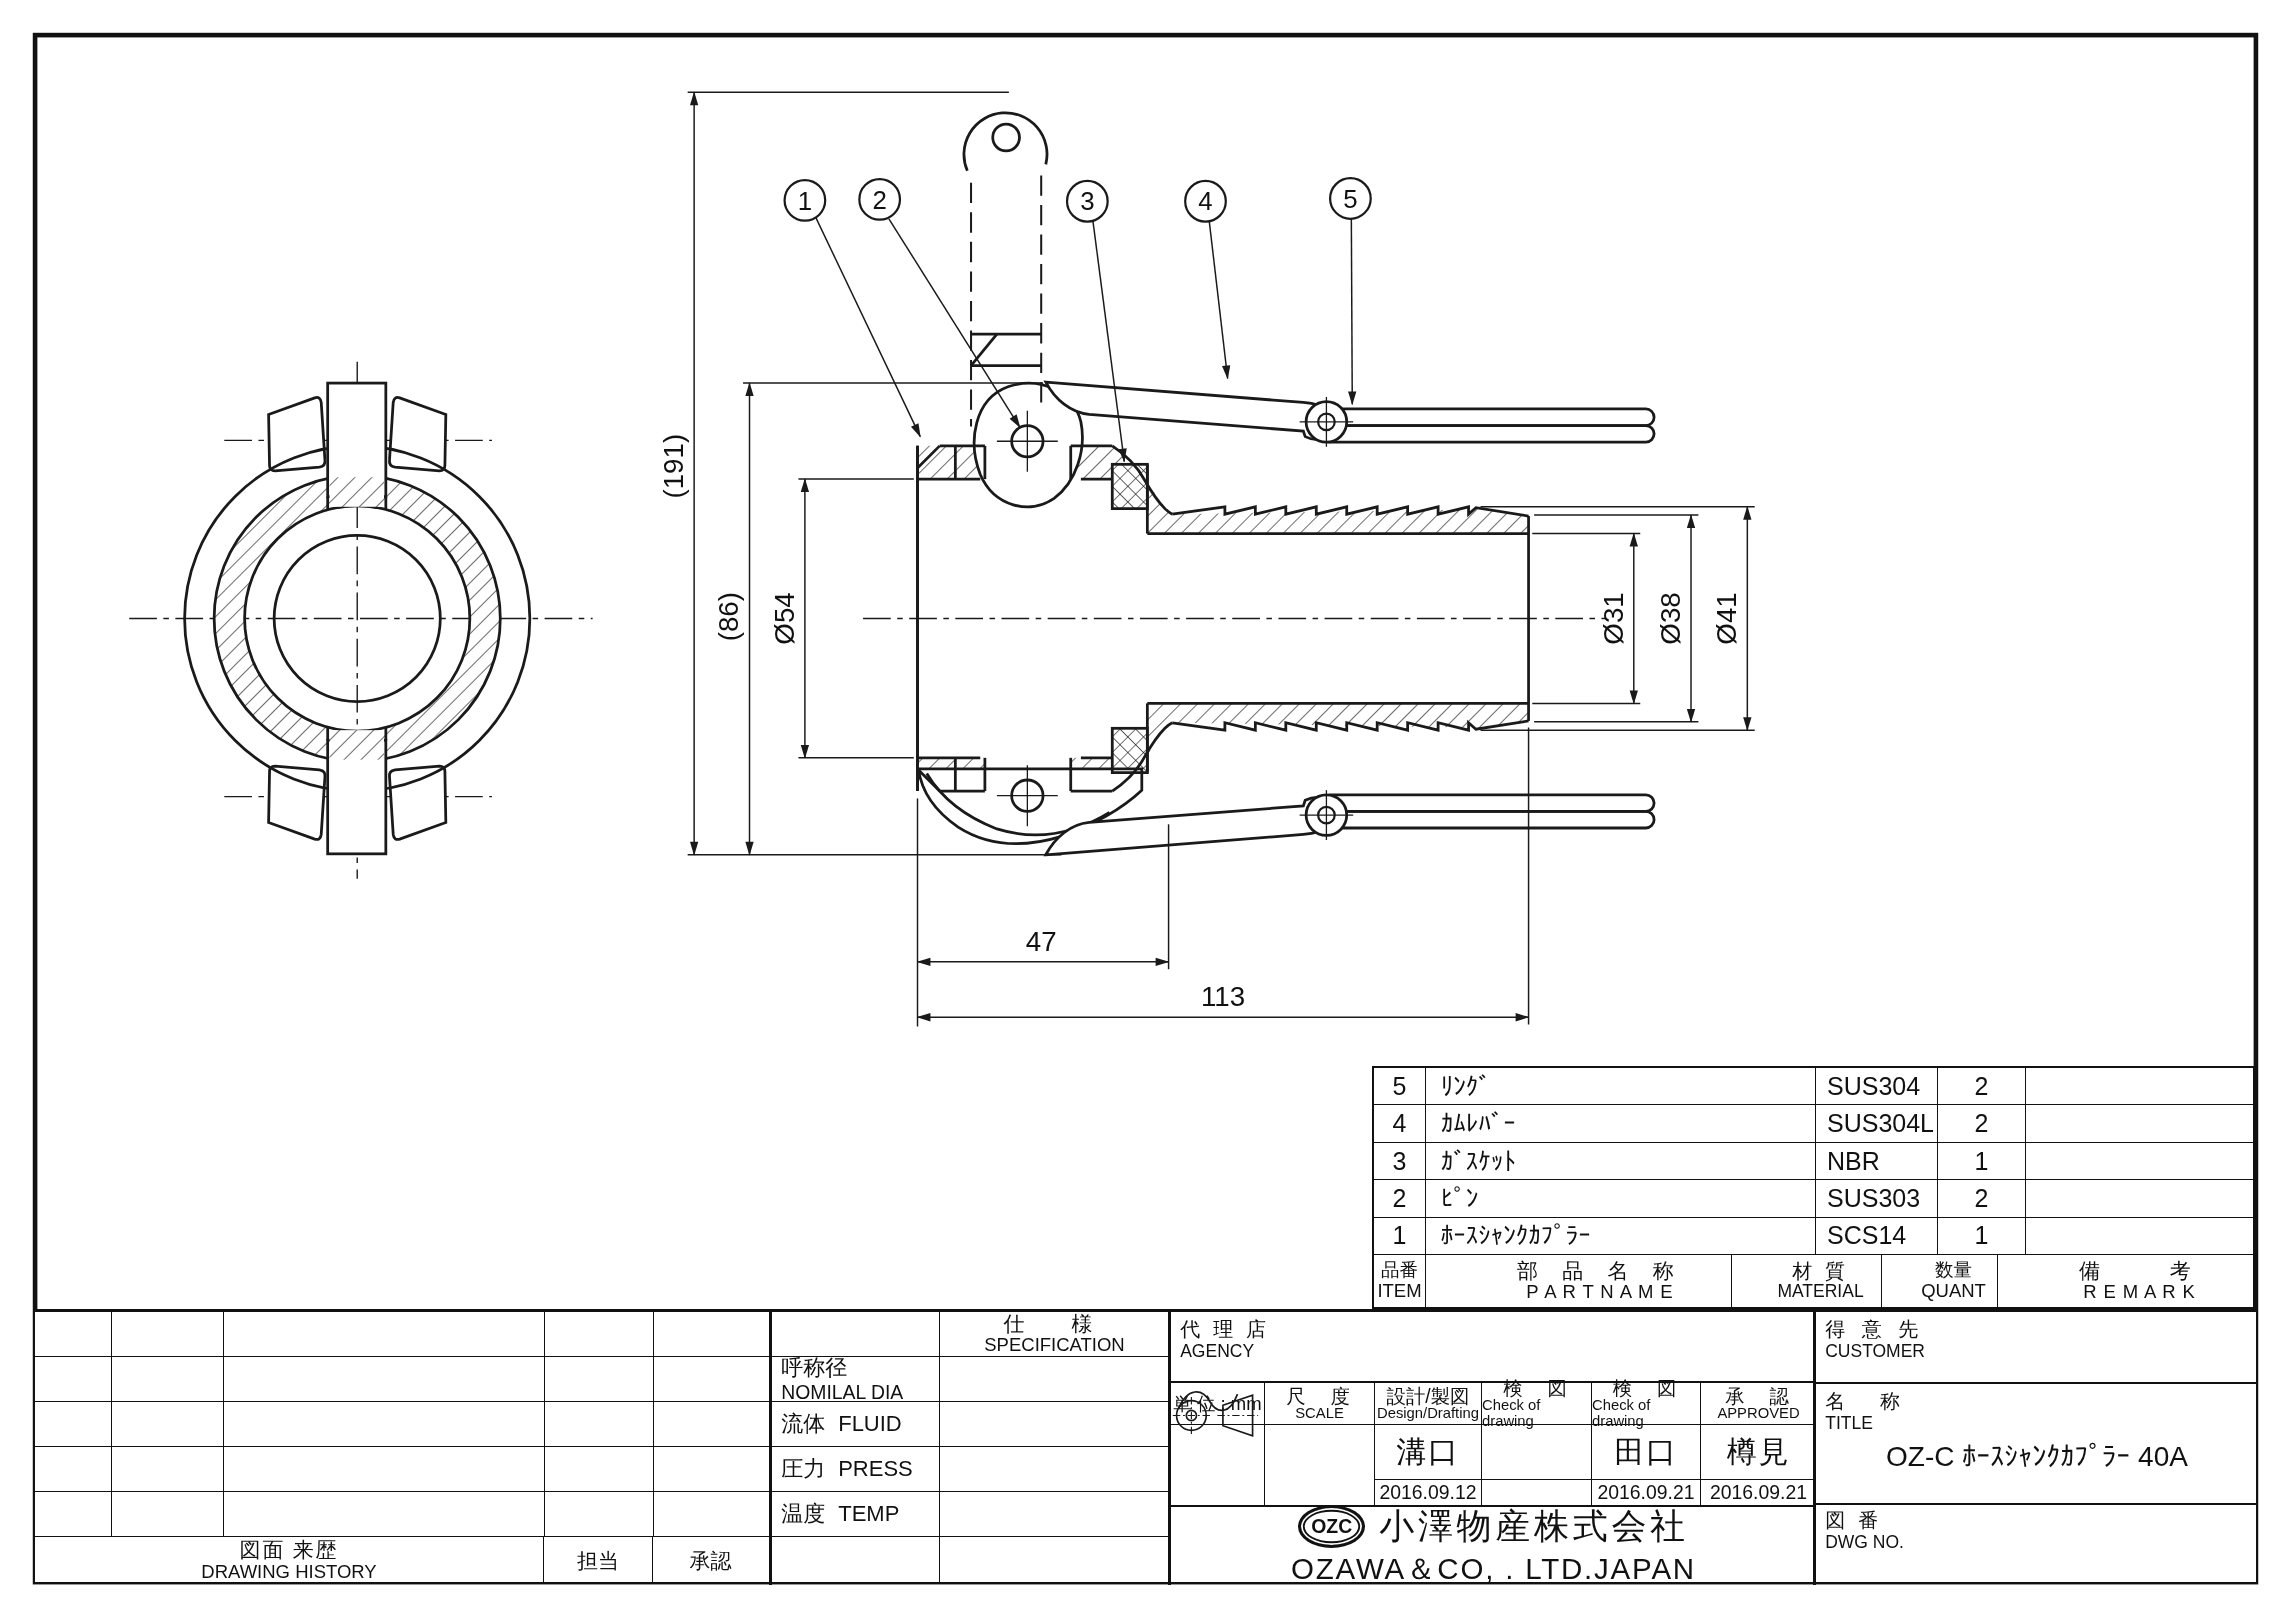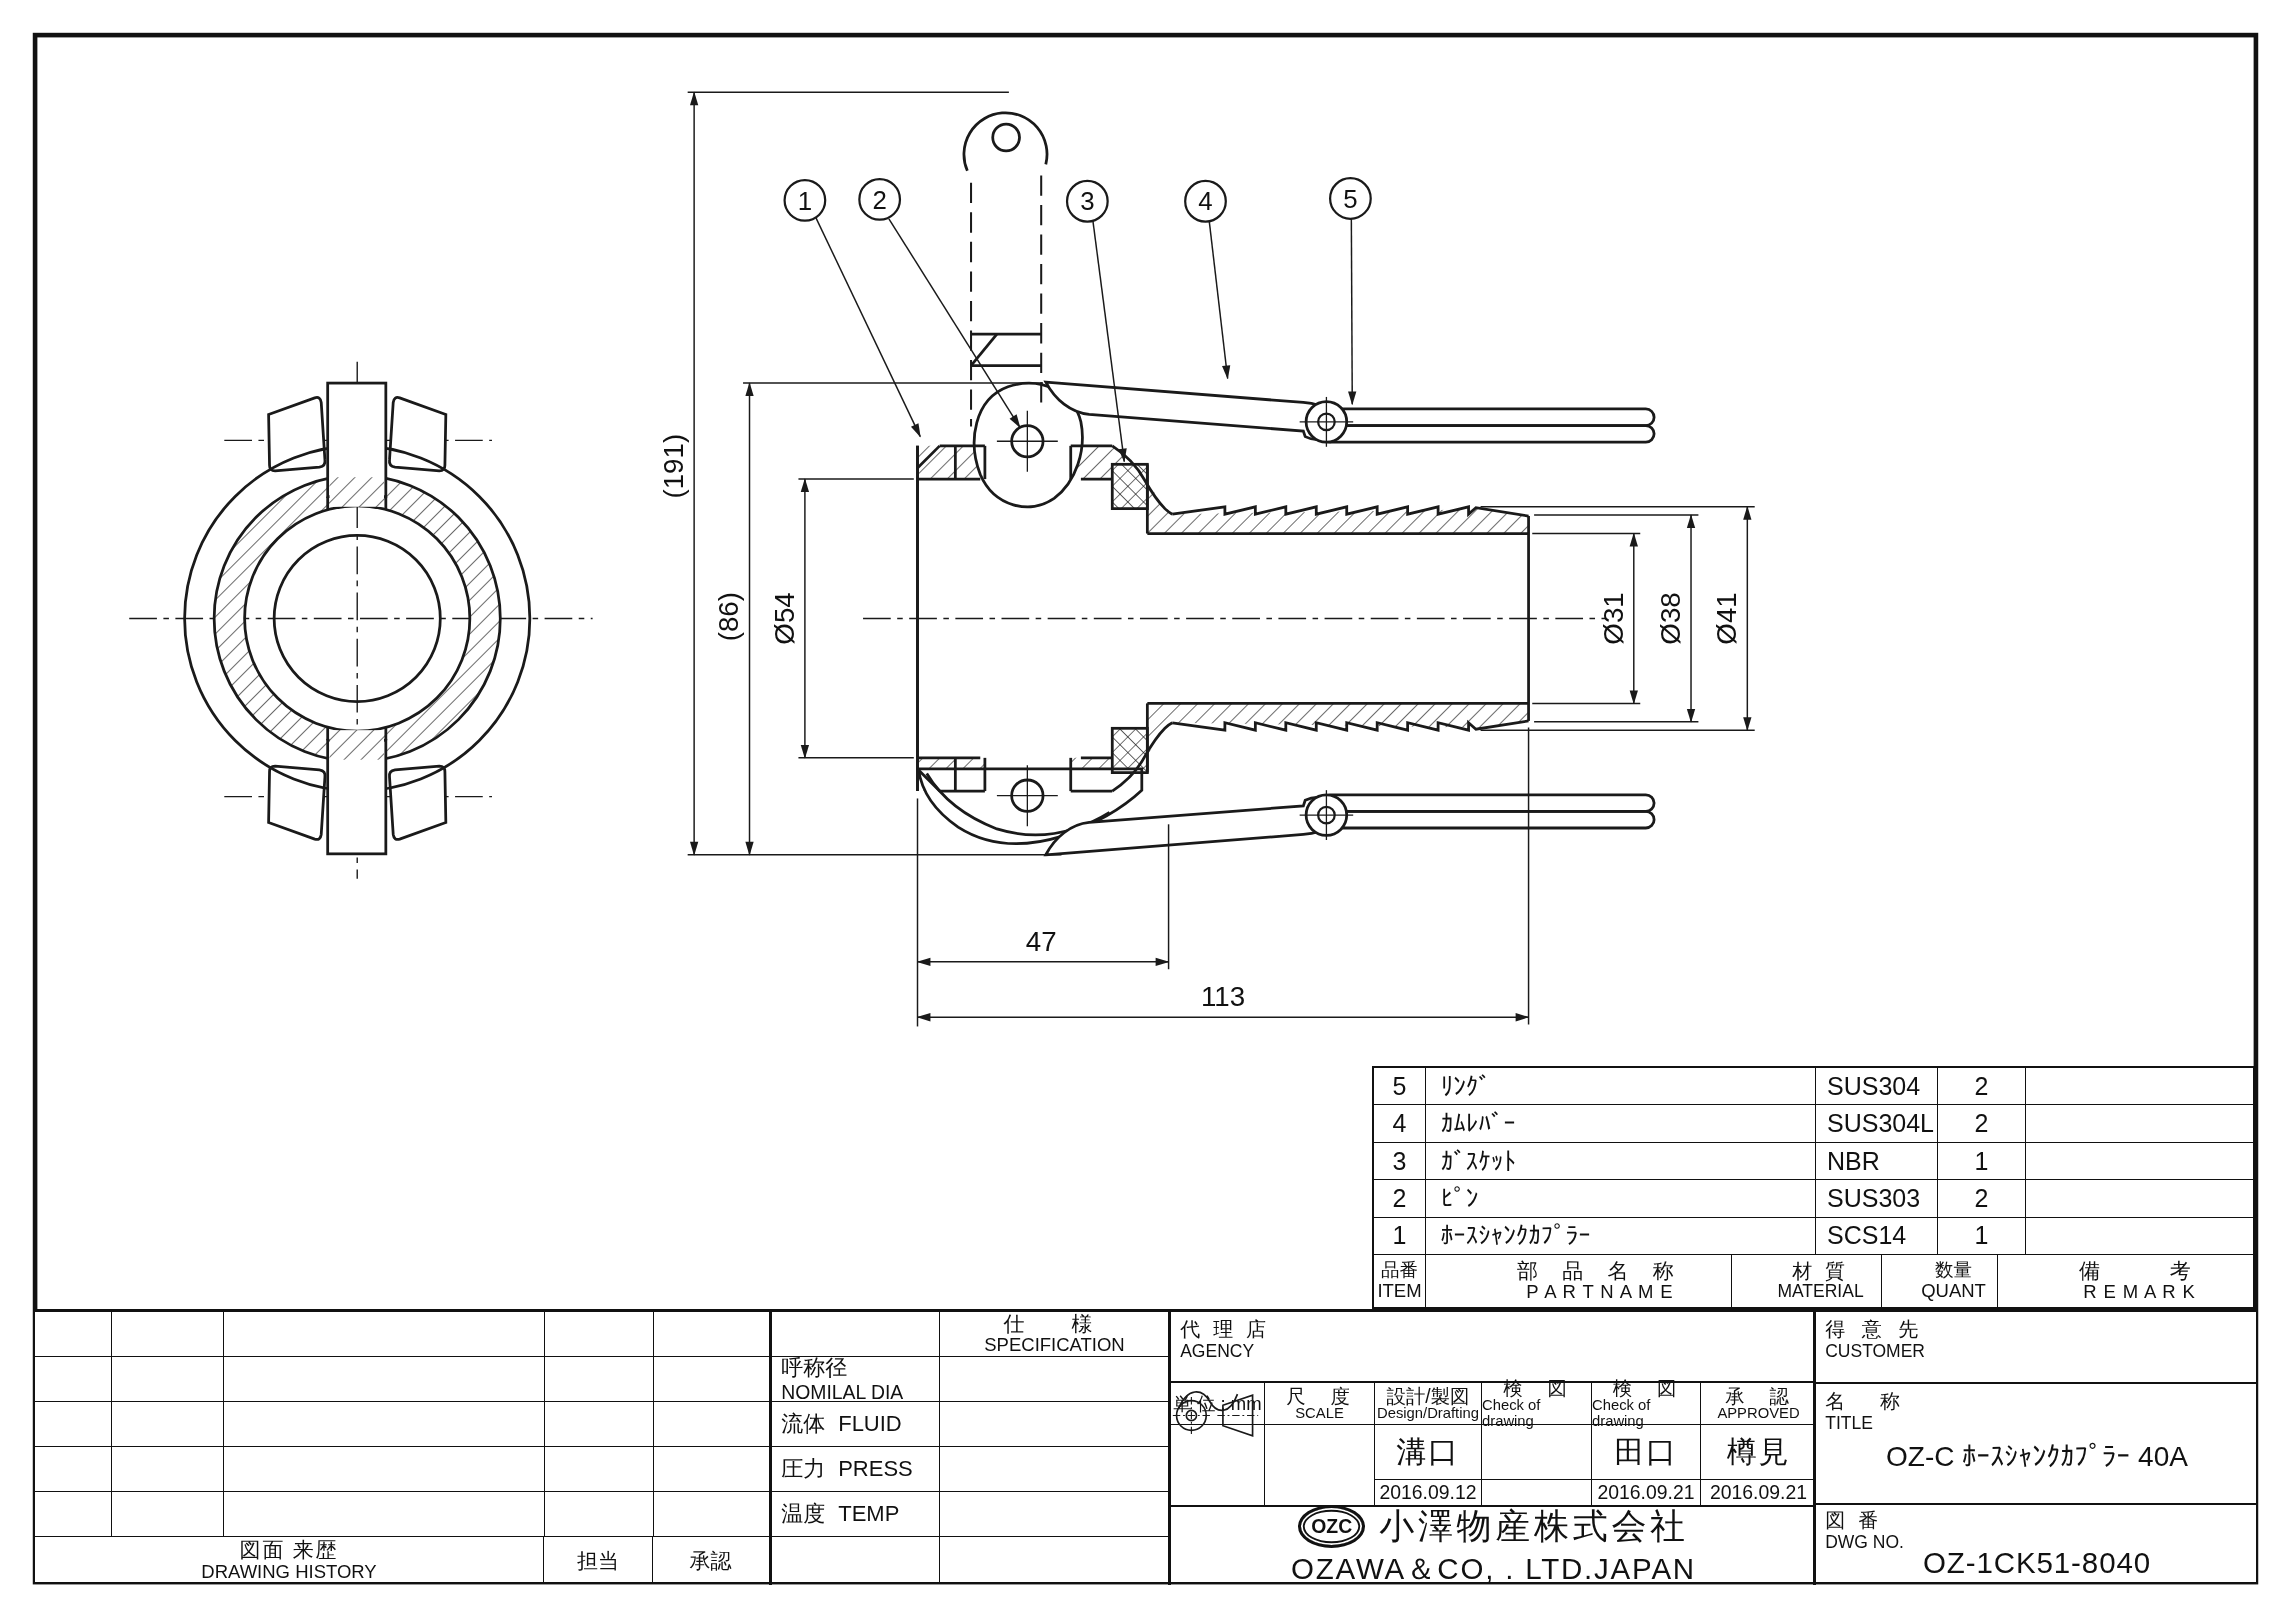--- a/index.html
+++ b/index.html
@@ -512,19 +512,18 @@
       <span id="custValue"></span>
     </div>
     <div id="titleCell" class="abs stackL" style="position:absolute;">
       <span class="blkLabel jp" style="font-size:20px;letter-spacing:7.4px;">名　称</span>
       <span style="font-size:17.5px;">TITLE</span>
       <span id="titleValue">OZ-C ﾎｰｽｼｬﾝｸｶﾌﾟﾗｰ 40A</span>
     </div>
     <div id="dwgCell" class="abs stackL" style="position:absolute;">
       <span class="blkLabel jp" style="font-size:20px;letter-spacing:3.7px;">図 番</span>
       <span style="font-size:17.5px;">DWG  NO.</span>
-      <span id="dwgValue">OZ-1CK51-8040</span>
     </div>
   </div>
 </div>
 
 </div>
 
 
 </body></html>

